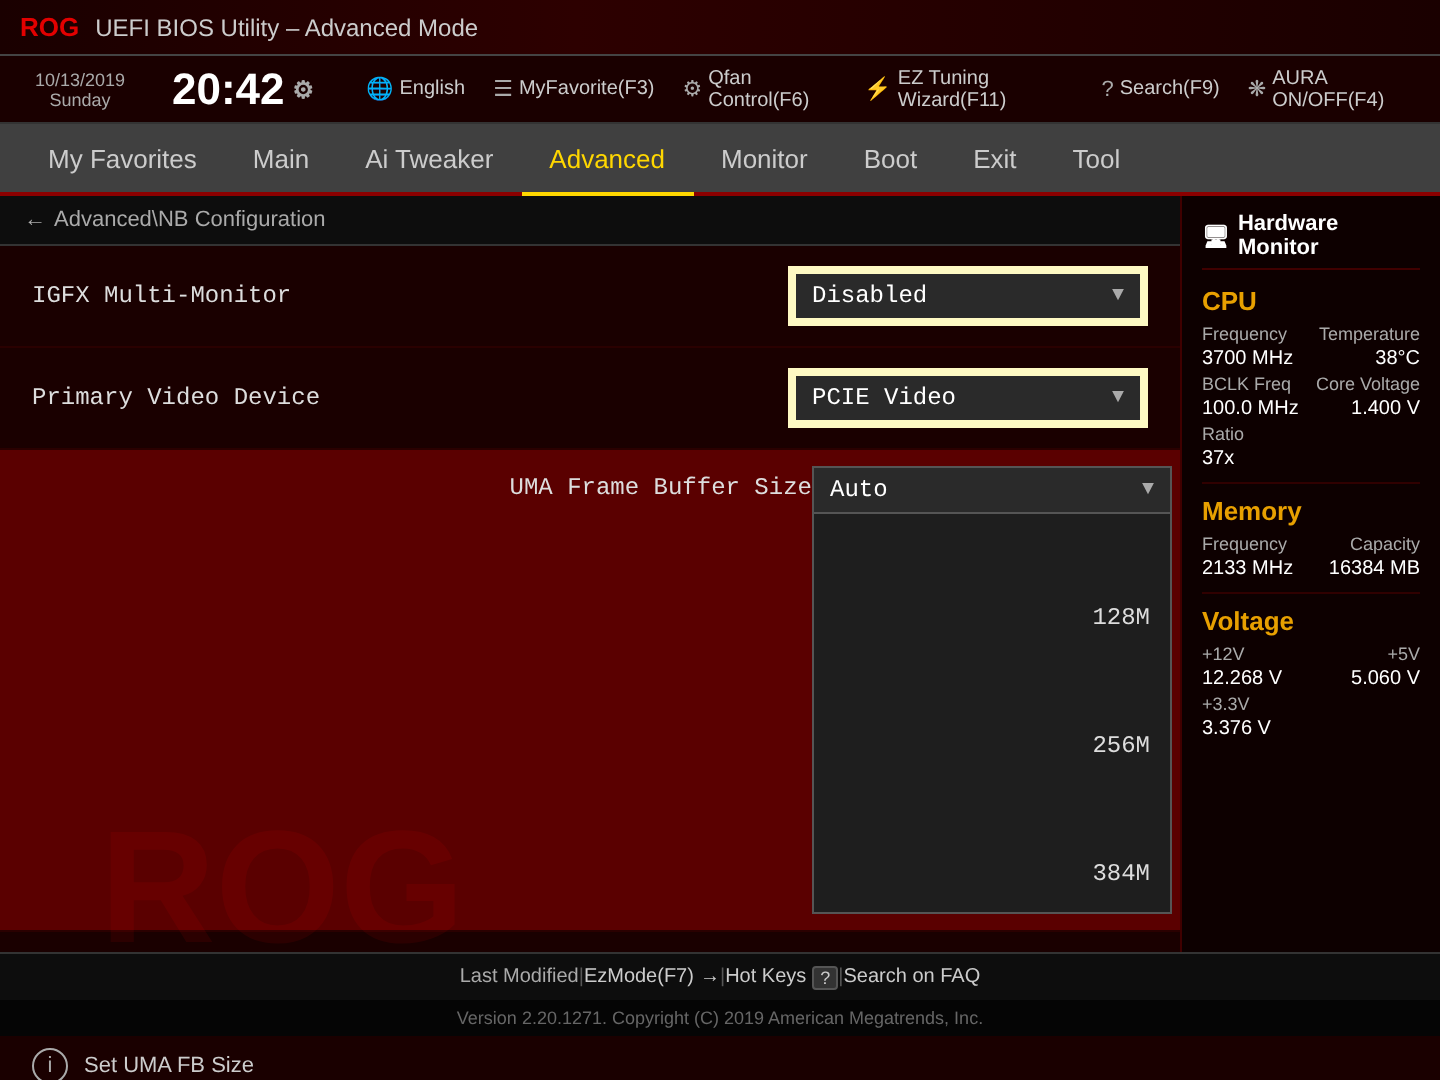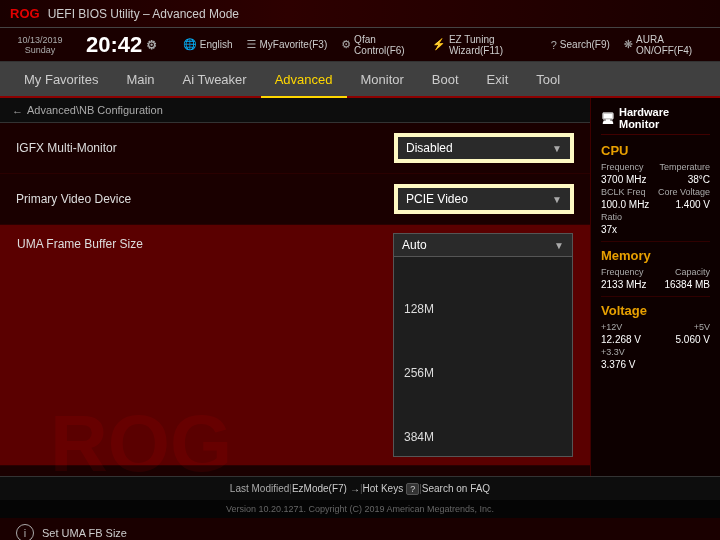--- a/index.html
+++ b/index.html
@@ -127,20 +127,21 @@
       font-size: 11px;
       color: #aaa;
       display: flex;
       align-items: center;
       gap: 4px;
       border-bottom: 1px solid #333;
     }
 
     .settings-area {
       padding: 0;
+      font-family: Liberation Mono, monospace;
     }
     .setting-row {
       display: flex;
       align-items: center;
       padding: 10px 16px;
       border-bottom: 1px solid #2a0000;
       min-height: 40px;
     }
     .setting-label {
       flex: 1;
@@ -165,24 +166,25 @@
     }
     .dropdown-arrow {
       font-size: 10px;
       color: #aaa;
     }
 
     
     .dropdown-open-row {
       display: flex;
       align-items: flex-start;
-      padding: 8px 17px;
+      padding: 8px 4px;
       border-bottom: 1px solid #2a0000;
       min-height: 40px;
       background: #5a0000;
+      text-align: right;
     }
     .dropdown-open-label {
       flex: 1;
       font-size: 12px;
       color: #ddd;
       padding-top: 4px;
     }
     .dropdown-open-control {
       width: 180px;
     }
@@ -540,16 +542,16 @@
   <span class="sep">|</span>
   <div class="footer-hotkeys">
     <span>Hot Keys</span>
     <span class="key-badge">?</span>
   </div>
   <span class="sep">|</span>
   <span class="footer-search">Search on FAQ</span>
 </div>
 
 <div class="copyright">
-  <span>Version 10.20.1271. Copyright (C) 2019 American Megatrends, Inc.</span>
+  <span>Version 2.20.1271. Copyright (C) 2019 American Megatrends, Inc.</span>
 </div>
 
 <div class="rog-watermark">ROG</div>
 
 </body></html>

